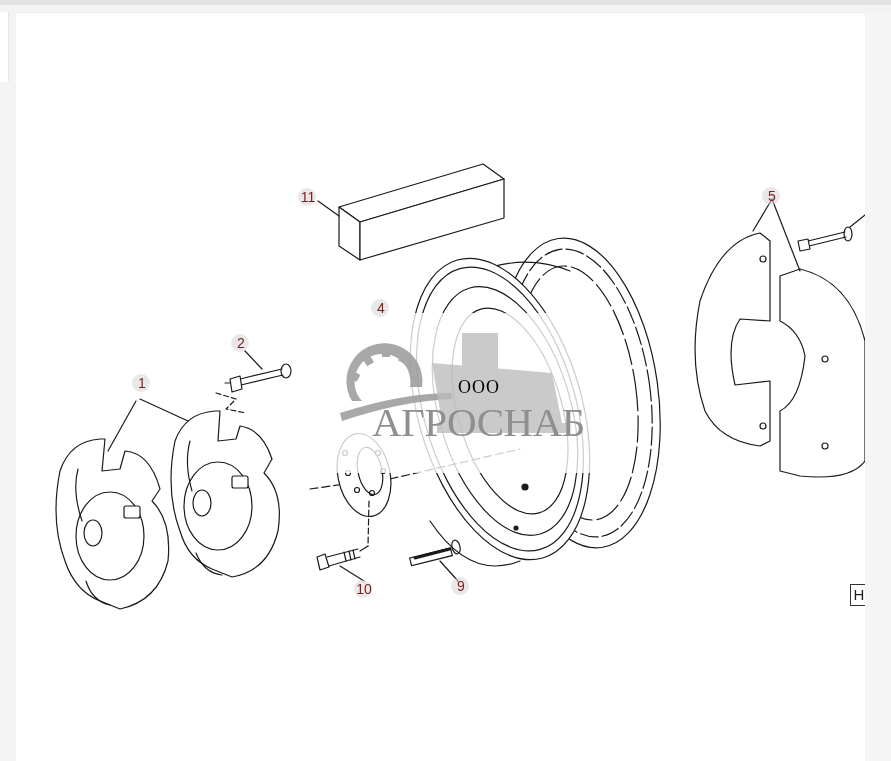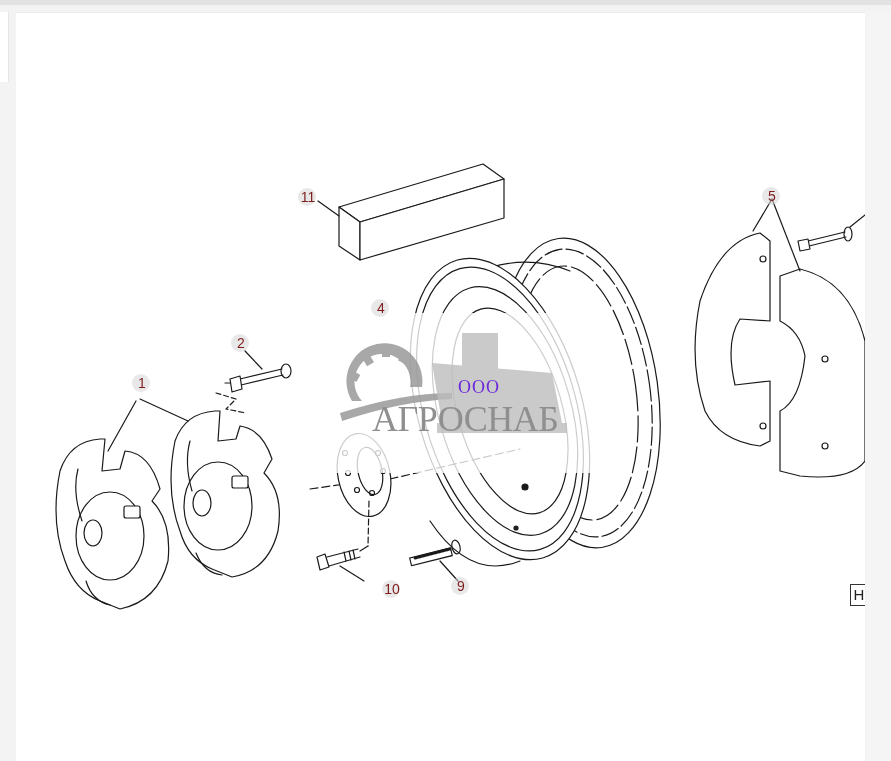--- a/index.html
+++ b/index.html
@@ -43,25 +43,25 @@
     position: absolute; left: 834px; top: 571px; width: 16px; height: 20px;
     border: 1px solid #333; font-size: 15px; line-height: 20px; text-align: center;
     color: #222; background: #fff;
   }
   .watermark {
     position: absolute; left: 296px; top: 300px; width: 280px; height: 160px;
     background: rgba(255,255,255,0.78);
   }
   .wm-ooo {
     position: absolute; left: 442px; top: 364px; font-family: "Liberation Serif", serif;
-    font-size: 18px; color: #6d28d9; letter-spacing: 1px;
+    font-size: 18px; color: #000000; letter-spacing: 1px;
   }
   .wm-name {
     position: absolute; left: 356px; top: 385px; font-family: "Liberation Serif", serif;
-    font-size: 36px; color: #8f8f8f; letter-spacing: -0.5px;
+    font-size: 41px; color: #8f8f8f; letter-spacing: -0.5px;
   }
 </style>
 </head>
 <body>
 
 <div class="top-bar"></div>
 <div class="left-strip"></div>
 <div class="right-strip"></div>
 
 <div class="panel">
@@ -200,18 +200,18 @@
   </div>
   <div class="callout" style="left:118px; top:362px;">
     <div class="bg"></div><span class="t">1</span>
   </div>
   <div class="callout" style="left:748px; top:175px;">
     <div class="bg"></div><span class="t">5</span>
   </div>
   <div class="callout" style="left:437px; top:565px;">
     <div class="bg"></div><span class="t">9</span>
   </div>
-  <div class="callout" style="left:368px; top:568px;">
+  <div class="callout" style="left:340px; top:568px;">
     <div class="bg"></div><span class="t">10</span>
   </div>
 
   <div class="view-badge">H</div>
 </div>
 
 </body></html>

